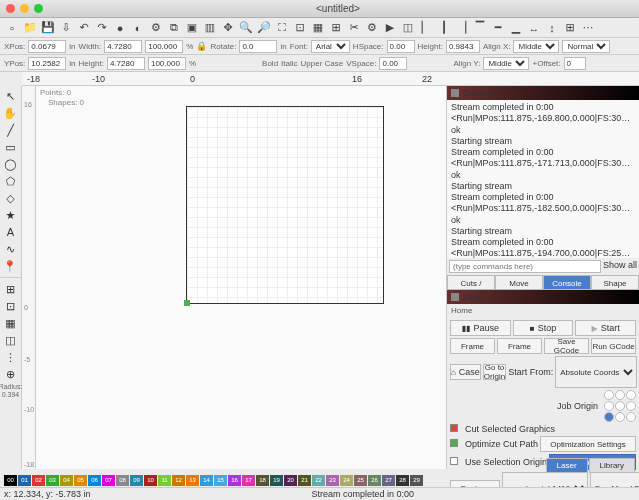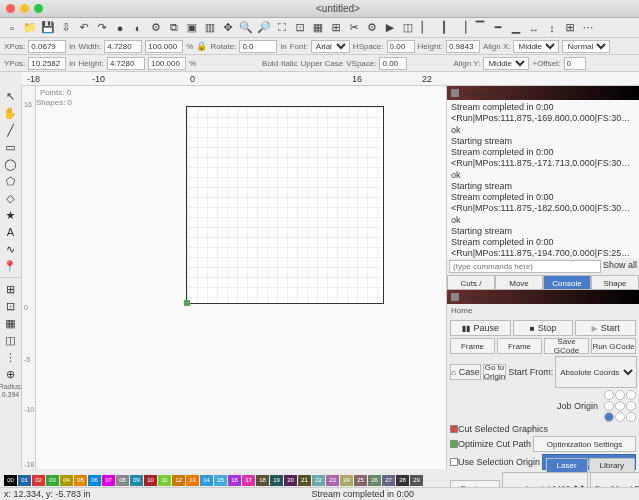--- a/index.html
+++ b/index.html
@@ -22,40 +22,40 @@
 .tool{width:18px;height:16px;display:flex;align-items:center;justify-content:center;font-size:11px;color:#333}
 .tool.sep{height:1px;background:#ccc;width:100%;margin:2px 0}
 .tool.lbl{font-size:7px;color:#666;height:auto}
 .canvas-wrap{flex:1;background:#8b5cf6;position:relative;border-right:1px solid #ccc;overflow:hidden}
 .leftruler{position:absolute;left:0;top:0;width:14px;height:100%;background:#f5f5f5;border-right:1px solid #ccc}
 .leftruler span{position:absolute;left:2px;font-size:7px;color:#888}
 .canvas{position:absolute;left:14px;top:0;right:0;bottom:0;background:#fafafa}
 .grid{position:absolute;left:150px;top:20px;width:198px;height:198px;background:#fff;border:1px solid #333;background-image:repeating-linear-gradient(#eee 0,#eee 1px,transparent 1px,transparent 10px),repeating-linear-gradient(90deg,#eee 0,#eee 1px,transparent 1px,transparent 10px)}
 .origin{position:absolute;left:-3px;bottom:-3px;width:6px;height:6px;background:#5a5}
 .points-info{position:absolute;left:4px;top:2px;font-size:8px;color:#888}
-.shapes-info{position:absolute;left:0;top:12px;font-size:8px;color:#888}
+.shapes-info{position:absolute;left:12px;top:12px;font-size:8px;color:#888}
 .rtpanel{width:192px;background:#ececec;display:flex;flex-direction:column;font-size:8px}
 .panel-hdr{height:14px;background:linear-gradient(90deg,#6a3030,#000);color:#fff;font-size:8px;padding:2px 4px;display:flex;align-items:center}
 .panel-hdr .sq{width:8px;height:8px;background:#888;margin-right:4px}
 .console{flex:0 0 158px;overflow:hidden;background:#f8f8f8;padding:2px 4px;font-size:7px;line-height:1.25;color:#333}
 .console div{white-space:nowrap;overflow:hidden;text-overflow:ellipsis}
 .cmd-row{display:flex;padding:2px;gap:2px;background:#ececec}
 .cmd-row input{flex:1;height:13px;border:1px solid #bbb;font-size:8px;padding:0 3px}
 .macros{display:grid;grid-template-columns:1fr 1fr 1fr;gap:1px;padding:1px;background:#ccc}
 .macros button{height:14px;background:#f4f4f4;border:1px solid #bbb;font-size:8px}
 .tabs{display:flex;height:15px;background:#ddd}
 .tabs div{flex:1;text-align:center;font-size:8px;line-height:15px;border:1px solid #bbb;background:#f0f0f0}
 .tabs div.active{background:#4a7dc9;color:#fff}
 .laser{padding:3px;display:flex;flex-direction:column;gap:2px}
 .laser .row{display:flex;gap:2px;align-items:center}
 .laser button{height:16px;flex:1;background:#f4f4f4;border:1px solid #bbb;font-size:8px;display:flex;align-items:center;justify-content:center;gap:3px}
 .laser select{height:32px;flex:1;border:1px solid #bbb;font-size:8px}
 .ready{font-size:8px;padding:2px 4px;color:#555}
 .btn-blue{background:#4a7dc9!important;color:#fff!important;border-color:#3a6db9!important}
-.check{display:flex;align-items:center;gap:0;font-size:8px}
+.check{display:flex;gap:7px;font-size:8px}
 .check .box{width:8px;height:8px;border:1px solid #888;background:#fff}
 .check.red .box{background:#d44}
 .check.grn .box{background:#5a5}
 .jobgrid{display:grid;grid-template-columns:repeat(3,10px);grid-template-rows:repeat(3,10px);gap:1px}
 .jobgrid div{border:1px solid #bbb;border-radius:50%;background:#fff}
 .jobgrid div.on{background:#4a7dc9}
 .btm-tabs{position:absolute;right:4px;bottom:27px;display:flex;gap:1px}
 .btm-tabs div{padding:2px 10px;font-size:8px;background:#ddd;border:1px solid #bbb}
 .btm-tabs div.active{background:#4a7dc9;color:#fff}
 .statusbar{height:13px;background:#ececec;border-top:1px solid #ccc;display:flex;align-items:center;font-size:8px;padding:0 4px;position:absolute;bottom:0;left:0;right:0}

